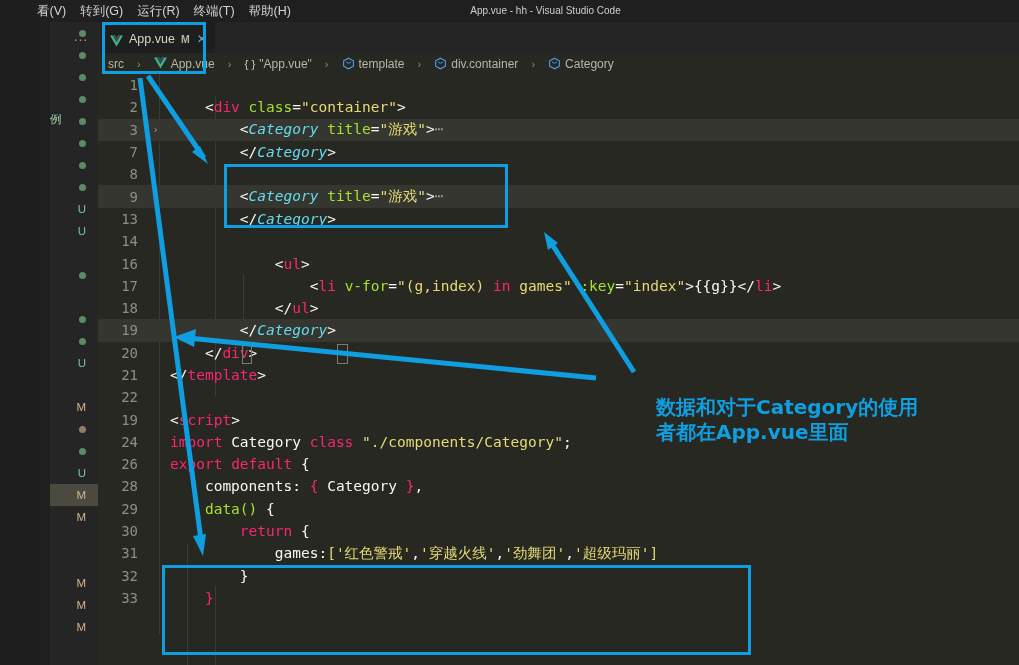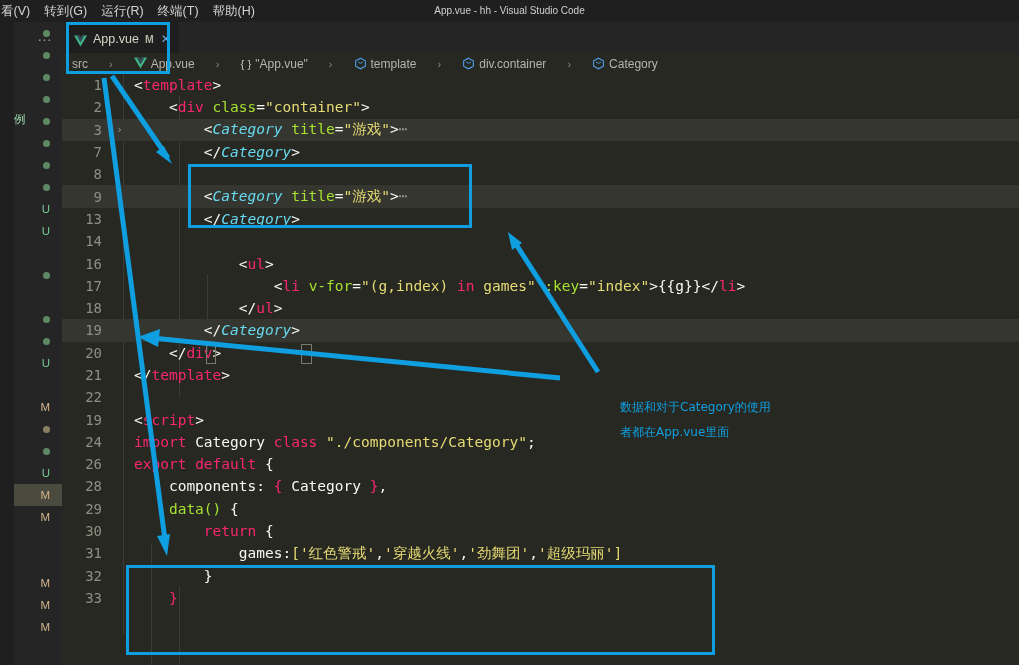--- a/index.html
+++ b/index.html
@@ -1,21 +1,21 @@
 <!DOCTYPE html>
 <html><head>
 <meta charset="utf-8">
 <style>
   html,body{margin:0;padding:0;background:#1e1e1e;}
   body{
     width:1019px;height:665px;overflow:hidden;position:relative;
     font-family:"Liberation Sans","DejaVu Sans",sans-serif;
     color:#cccccc;
   }
-  .app{position:absolute;inset:0;background:#0c4a6e;}
+  .app{position:absolute;inset:0;background:#0c4a6e;margin-left:36px;}
 
   
   .titlebar{
     position:absolute;left:0;top:0;width:1019px;height:22px;
     background:#1f1f1f;display:flex;align-items:center;
   }
   .menubar{display:flex;align-items:center;height:22px;padding-left:2px;}
   .menu-item{
     font-size:12.5px;color:#d4d4d4;padding:2px 7px;line-height:16px;white-space:nowrap;
   }
@@ -62,21 +62,21 @@
     border-top:1px solid transparent;
   }
   .tab .vlogo{width:13px;height:12px;display:block;}
   .tab-name{font-size:12.5px;color:#d7d7c8;white-space:nowrap;}
   .tab-dirty{font-size:10.5px;color:#b3b3a3;font-weight:bold;}
   .tab-close{font-size:12px;color:#6fa8dc;line-height:12px;padding-left:1px;}
 
   
   .breadcrumbs{
     position:absolute;left:62px;top:53px;right:0;height:21px;background:#272822;
-    display:flex;align-items:center;padding-left:10px;gap:20px;font-size:12px;
+    display:flex;align-items:center;padding-left:10px;gap:12px;font-size:12px;
     color:#a9a9a0;white-space:nowrap;
   }
   .bc-item{display:flex;align-items:center;gap:4px;}
   .bc-sep{color:#8b8b82;font-size:11px;padding:0 1px;}
   .bc-text{color:#b5b5ab;}
   .bc-ico{width:13px;height:13px;display:inline-block;}
   .bc-braces{color:#c5c5bb;font-size:11.5px;}
 
   
   .editor{
@@ -115,21 +115,21 @@
 
   
   .bmatch{
     position:absolute;top:2px;height:18px;border:1px solid #7b7b6e;
   }
 
   
   .overlay{position:absolute;inset:0;pointer-events:none;}
   .anno-box{position:absolute;border:3px solid #0f9fe0;box-sizing:border-box;}
   .anno-text{
-    position:absolute;color:#0f9fe0;font-size:12px;font-weight:normal;line-height:25px;
+    position:absolute;color:#0f9fe0;font-size:20px;font-weight:bold;line-height:25px;
     font-family:"DejaVu Sans","Liberation Sans",sans-serif;
   }
 </style>
 </head>
 <body>
 
 <div class="app">
 
   <div class="titlebar">
     <div class="menubar">
@@ -295,21 +295,21 @@
 
   <div class="editor">
 
     <div class="ig" style="left:61px;top:0px;height:560px;"></div>
     <div class="ig" style="left:117px;top:22px;height:300px;"></div>
     <div class="ig" style="left:145px;top:200px;height:78px;"></div>
     <div class="ig" style="left:89px;top:470px;height:190px;"></div>
     <div class="ig" style="left:117px;top:512px;height:150px;"></div>
 
     <div id="code-lines">
-        <div class="code-line"><span class="ln">1</span><span class="fold"></span><span class="src"><span class="t-punct">&lt;</span><span class="t-tag">template</span><span class="t-punct">&gt;</span></span></div>
+        <div class="code-line"><span class="ln">1</span><span class="fold"></span></div>
         <div class="code-line"><span class="ln">2</span><span class="fold"></span><span class="src">    <span class="t-punct">&lt;</span><span class="t-tag">div</span> <span class="t-attr">class</span><span class="t-punct">=</span><span class="t-str">"container"</span><span class="t-punct">&gt;</span></span></div>
         <div class="code-line hl"><span class="ln">3</span><span class="fold">›</span><span class="src">        <span class="t-punct">&lt;</span><span class="t-comp">Category</span> <span class="t-attr">title</span><span class="t-punct">=</span><span class="t-str">"游戏"</span><span class="t-punct">&gt;</span><span class="t-dots">⋯</span></span></div>
         <div class="code-line"><span class="ln">7</span><span class="fold"></span><span class="src">        <span class="t-punct">&lt;/</span><span class="t-comp">Category</span><span class="t-punct">&gt;</span></span></div>
         <div class="code-line"><span class="ln">8</span><span class="fold"></span><span class="src"></span></div>
         <div class="code-line hl"><span class="ln">9</span><span class="fold">›</span><span class="src">        <span class="t-punct">&lt;</span><span class="t-comp">Category</span> <span class="t-attr">title</span><span class="t-punct">=</span><span class="t-str">"游戏"</span><span class="t-punct">&gt;</span><span class="t-dots">⋯</span></span></div>
         <div class="code-line"><span class="ln">13</span><span class="fold"></span><span class="src">        <span class="t-punct">&lt;/</span><span class="t-comp">Category</span><span class="t-punct">&gt;</span></span></div>
         <div class="code-line"><span class="ln">14</span><span class="fold"></span><span class="src"></span></div>
         <div class="code-line"><span class="ln">16</span><span class="fold"></span><span class="src">            <span class="t-punct">&lt;</span><span class="t-tag">ul</span><span class="t-punct">&gt;</span></span></div>
         <div class="code-line"><span class="ln">17</span><span class="fold"></span><span class="src">                <span class="t-punct">&lt;</span><span class="t-tag">li</span> <span class="t-attr">v-for</span><span class="t-punct">=</span><span class="t-str">"(g,index)</span> <span class="t-kw">in</span> <span class="t-str">games"</span> <span class="t-attr">:key</span><span class="t-punct">=</span><span class="t-str">"index"</span><span class="t-punct">&gt;</span><span class="t-white">{{g}}</span><span class="t-punct">&lt;/</span><span class="t-tag">li</span><span class="t-punct">&gt;</span></span></div>
         <div class="code-line"><span class="ln">18</span><span class="fold"></span><span class="src">            <span class="t-punct">&lt;/</span><span class="t-tag">ul</span><span class="t-punct">&gt;</span></span></div>

